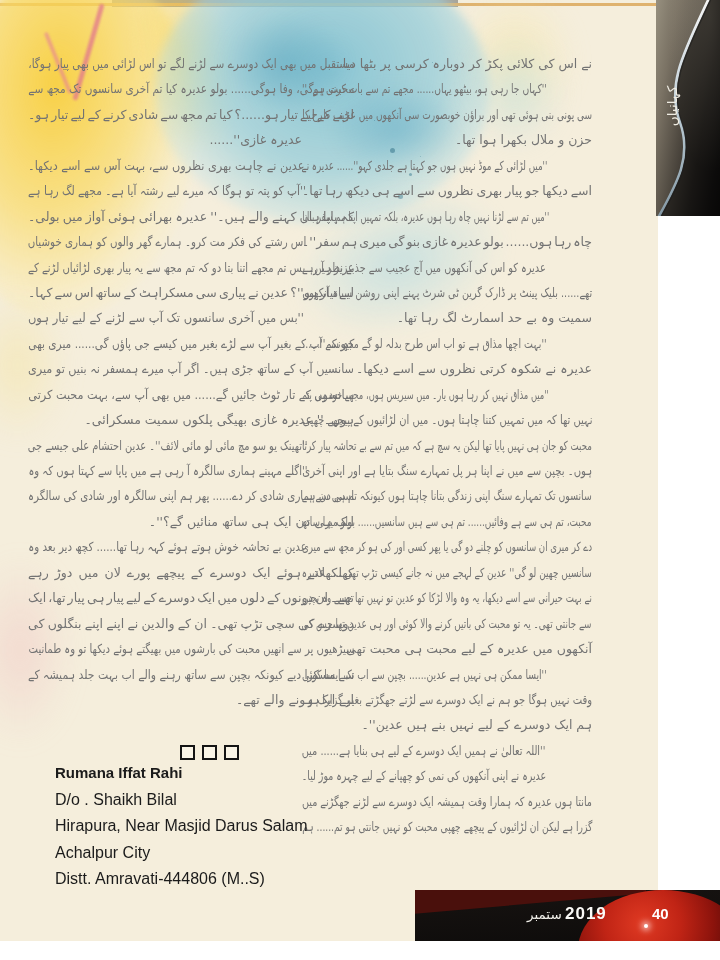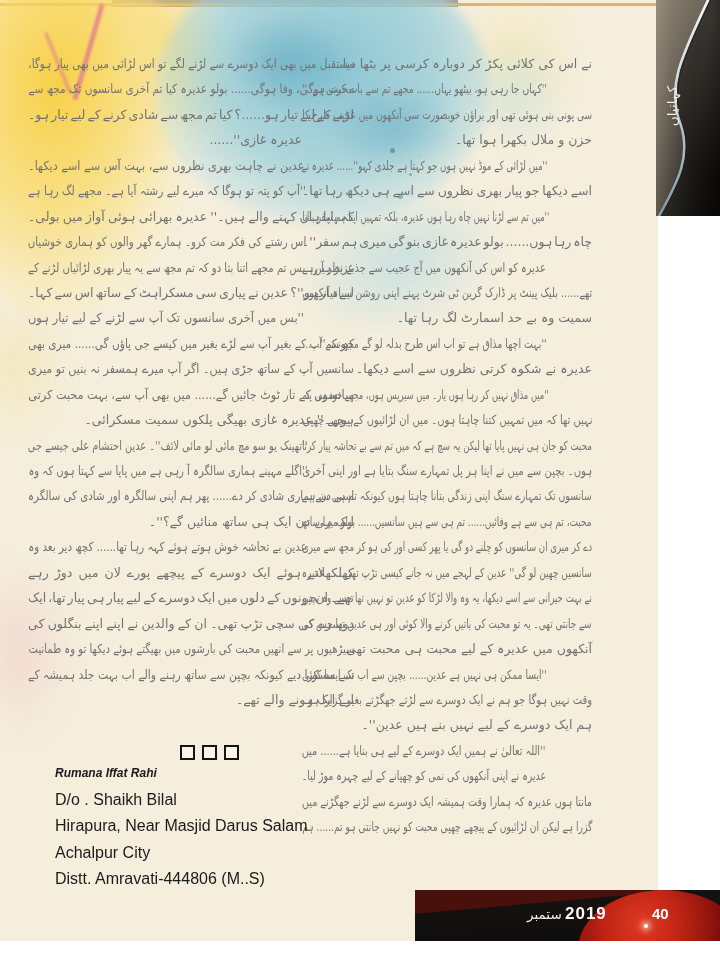--- a/index.html
+++ b/index.html
@@ -45,21 +45,21 @@
   .col-right{top:51px;right:66px;width:290px;}
   .col-left{top:51px;left:28px;width:326px;}
   .line{direction:rtl;text-align:right;white-space:nowrap;height:25.45px;overflow:visible;}
   .line.i{text-indent:26px;}
   .line span{display:inline-block;}
 
   
   .marker{position:absolute;left:180px;top:745px;display:flex;gap:7px;z-index:5;}
   .marker i{width:11px;height:11px;border:2.5px solid #141414;display:block;background:#f9f4e6;}
   .address{position:absolute;left:55px;top:760px;z-index:5;font-family:"Liberation Sans",sans-serif;font-size:16px;color:#1b1b1b;line-height:26.5px;}
-  .address .name{font-weight:bold;font-size:12px;font-style:italic;}
+  .address .name{font-weight:bold;font-size:15px;}
 
   
   .sidebar{position:absolute;left:656px;top:0;width:64px;height:216px;z-index:6;
       background:linear-gradient(100deg,#97907f 0%,#7a7264 22%,#514b42 45%,#2a2622 68%,#131110 88%,#0a0908 100%);}
   .sidebar::before{content:'';position:absolute;inset:0;
       background:radial-gradient(ellipse at 85% 8%,rgba(190,180,160,.35),transparent 55%);}
   .sidebar svg{position:absolute;left:0;top:0;}
   .side-label{position:absolute;left:614px;top:96px;width:120px;height:20px;z-index:7;
       transform:rotate(-90deg);text-align:center;color:#efece2;font-size:13.5px;direction:rtl;letter-spacing:1px;}
 

